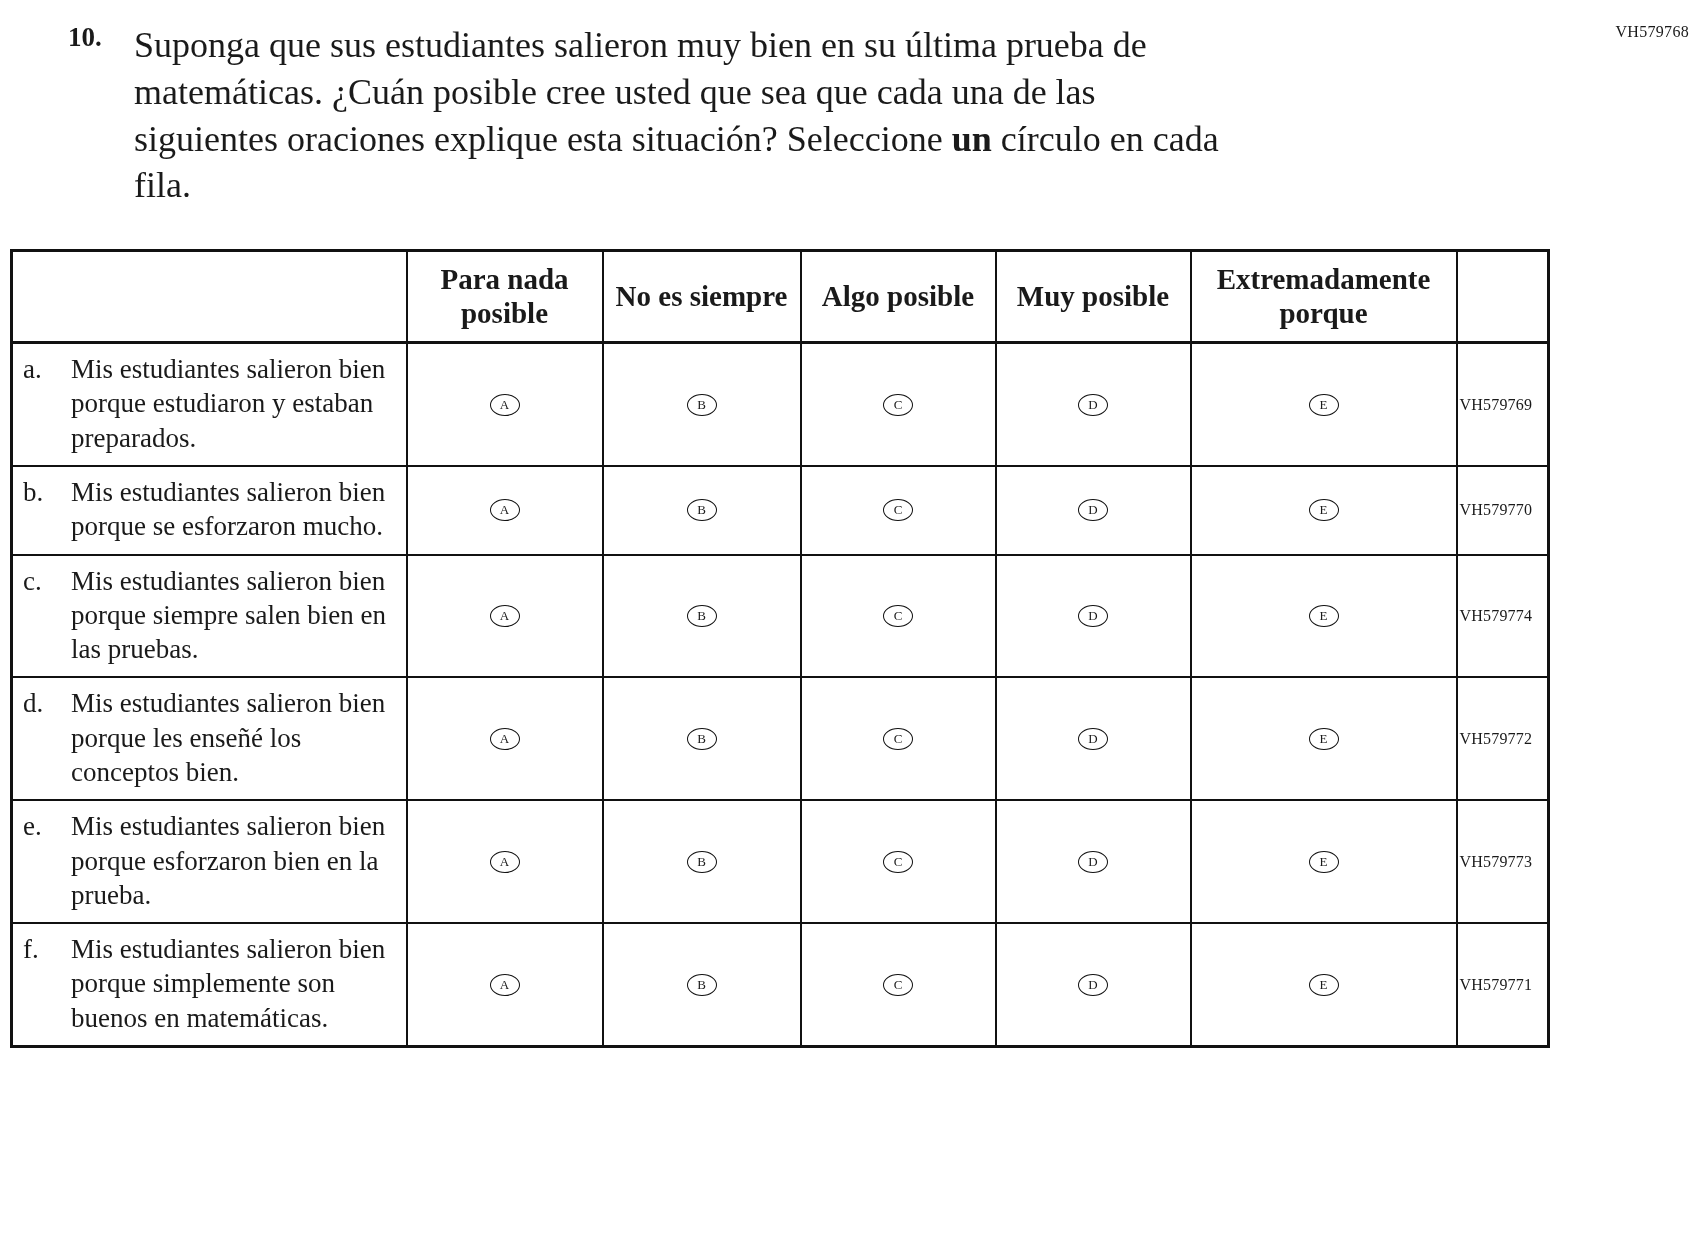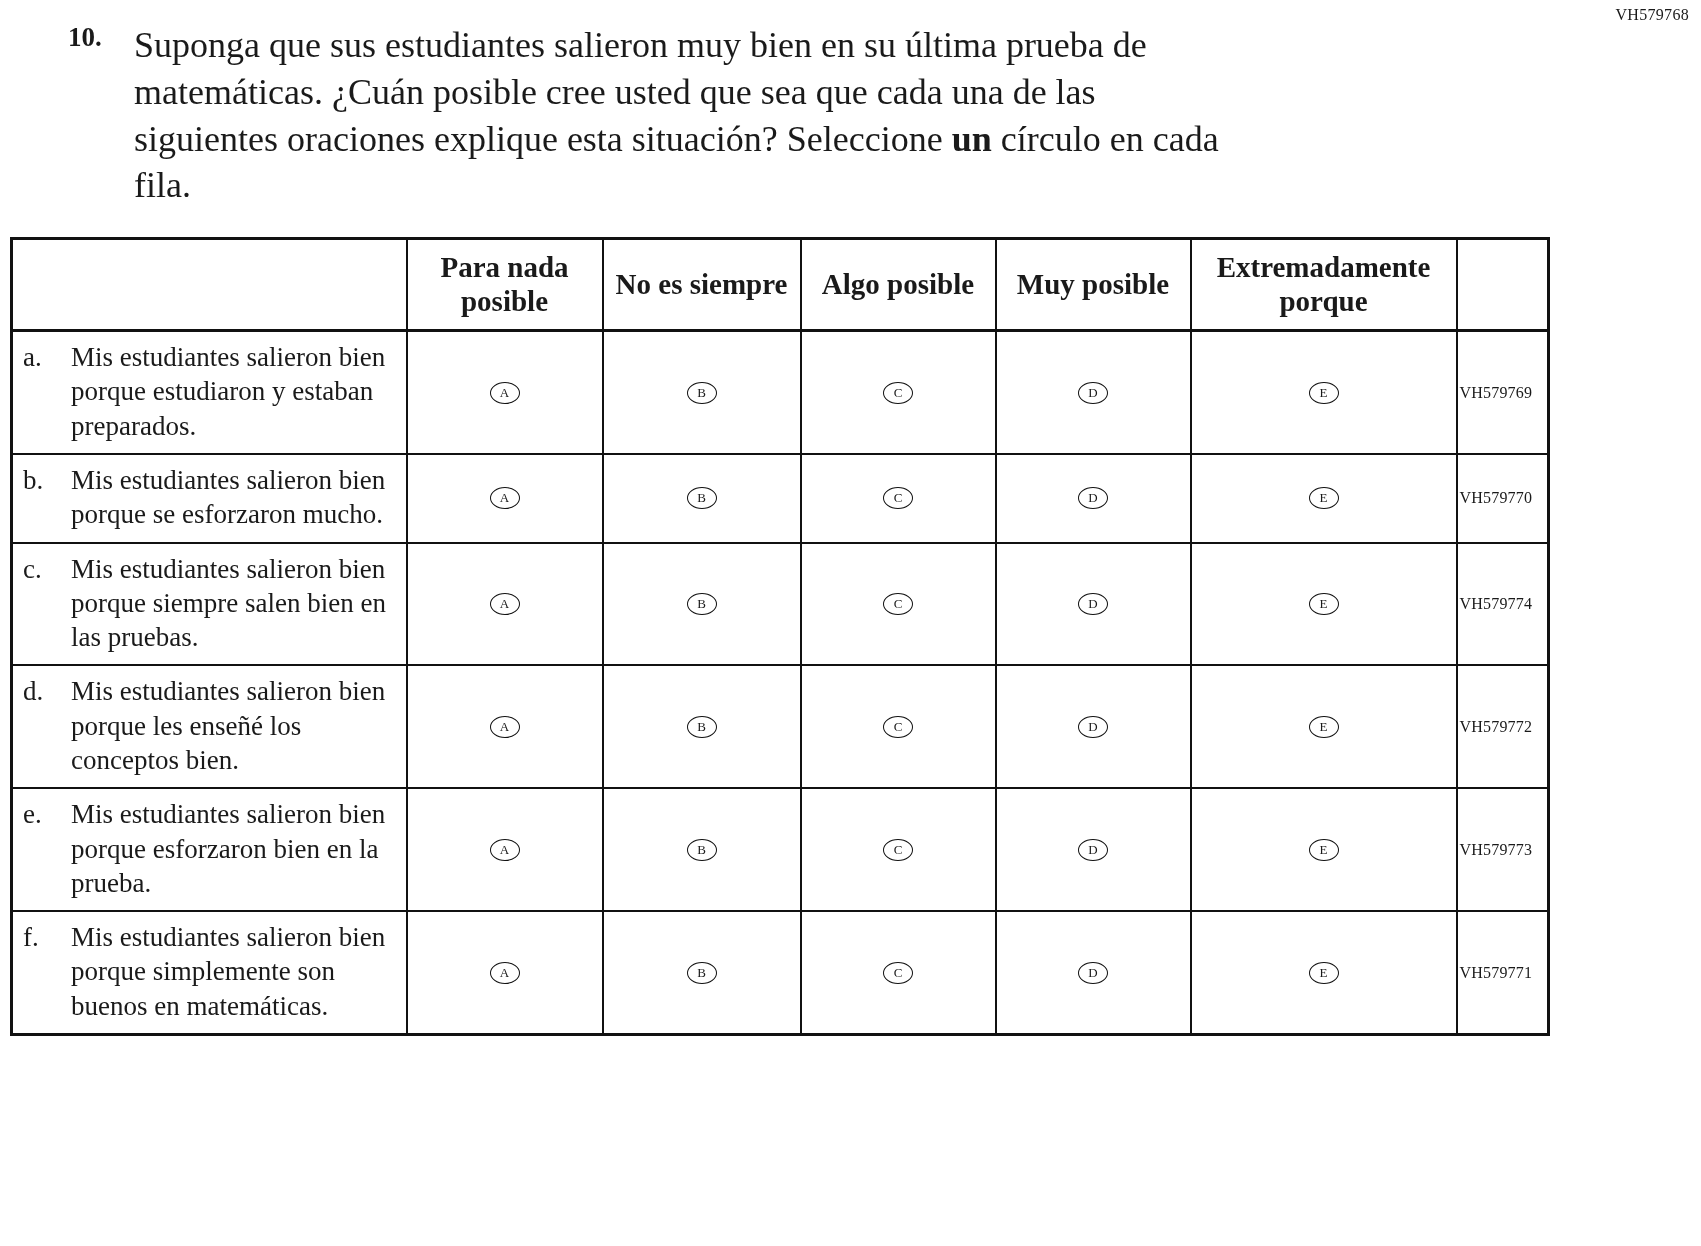--- a/index.html
+++ b/index.html
@@ -12,21 +12,21 @@
     color: #1a1a1a;
   }
   .page {
     position: relative;
     width: 1701px;
     min-height: 1246px;
     padding: 8px 0 20px 0;
   }
   .top-code {
     position: absolute;
-    top: 6px;
+    top: 23px;
     right: 12px;
     font-size: 16px;
     letter-spacing: 0.3px;
   }
   .question {
     display: flex;
     margin: 14px 0 0 68px;
     width: 1180px;
   }
   .q-number {
@@ -37,21 +37,21 @@
   }
   .q-text {
     font-size: 36px;
     line-height: 1.3;
     width: 1110px;
   }
   .q-text .bold { font-weight: bold; }
   table.grid {
     border-collapse: collapse;
     table-layout: fixed;
-    margin: 28px 0 0 10px;
+    margin: 40px 0 0 10px;
     width: 1537px;
   }
   table.grid col.c-stmt  { width: 395px; }
   table.grid col.c-opt1  { width: 196px; }
   table.grid col.c-opt2  { width: 198px; }
   table.grid col.c-opt3  { width: 195px; }
   table.grid col.c-opt4  { width: 195px; }
   table.grid col.c-opt5  { width: 266px; }
   table.grid col.c-code  { width: 92px; }
   table.grid th, table.grid td {

